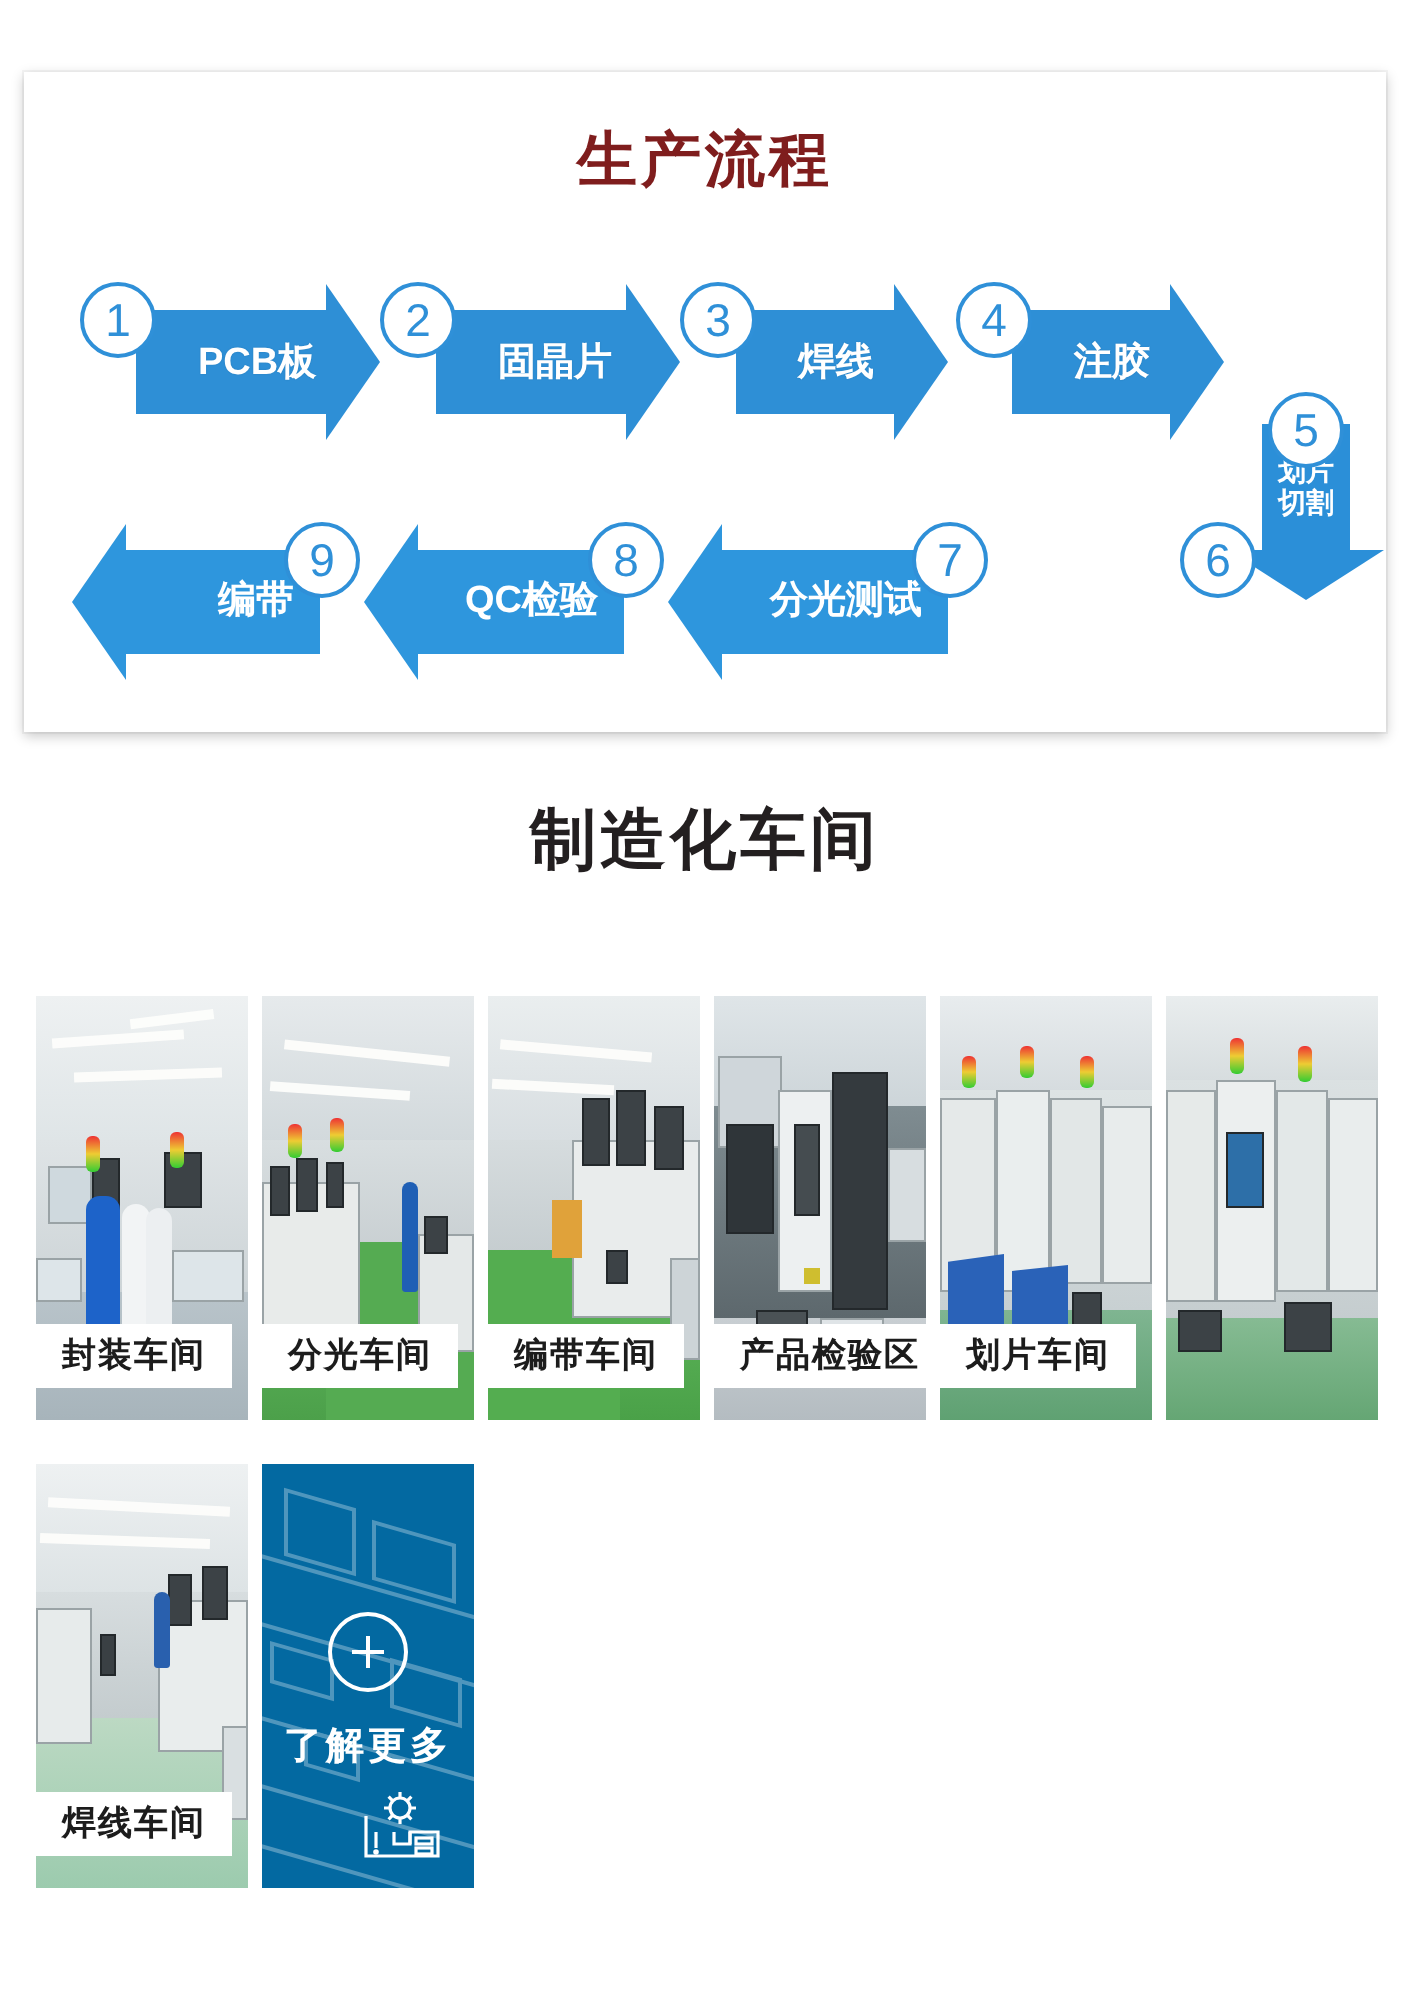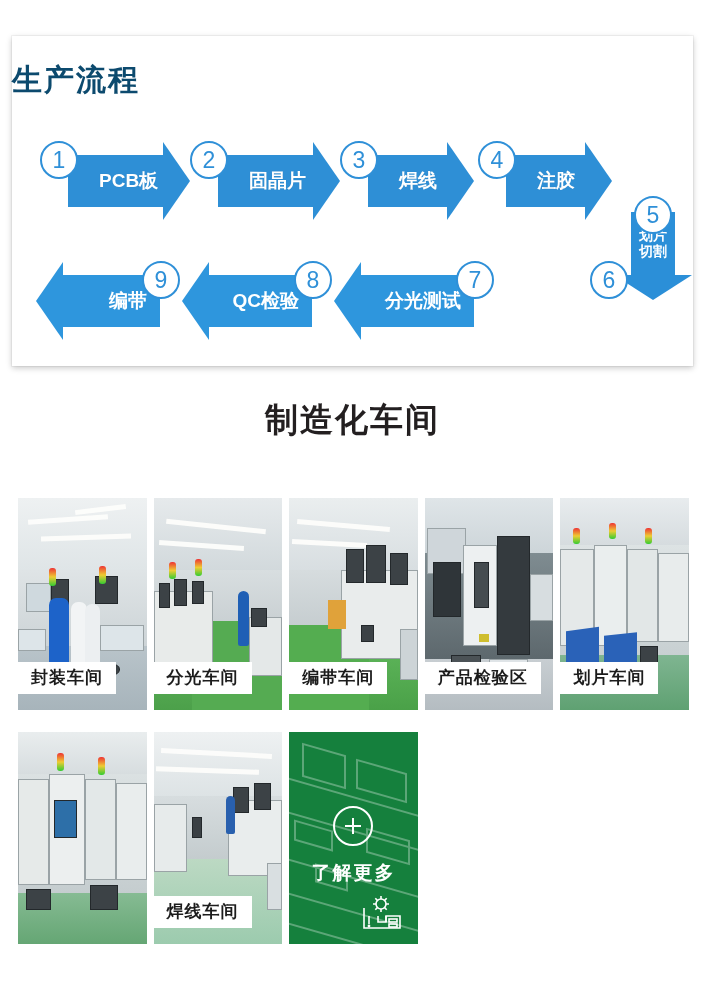--- a/index.html
+++ b/index.html
@@ -14,21 +14,22 @@
   
   .flow-card {
     position: absolute;
     left: 12px; top: 36px;
     width: 681px; height: 330px;
     background: #ffffff;
     box-shadow: 0 2px 6px rgba(0,0,0,0.22), 0 0 0 1px rgba(0,0,0,0.04);
   }
   .flow-title {
     position: absolute; left: 0; top: 24px; width: 100%;
-    font-size: 30px; font-weight: bold; color: #0c4a6e;
+    text-align: center;
+    font-size: 30px; font-weight: bold; color: #7f1d1d;
     letter-spacing: 2px;
   }
 
   
   .row { position: absolute; left: 0; width: 100%; height: 80px; }
   .row1 { top: 105px; }
   .row2 { top: 225px; }
 
   .step { position: absolute; height: 80px; }
 
@@ -109,21 +110,21 @@
     text-align: center;
     font-size: 33px; font-weight: bold; color: #231f20;
     letter-spacing: 2px;
   }
 
   
   .grid {
     position: absolute; left: 18px; top: 498px;
     width: 671px;
     display: grid;
-    grid-template-columns: repeat(5, 1fr);
+    grid-template-columns: repeat(6, 1fr);
     grid-auto-rows: 212px;
     gap: 22px 7px;
   }
   .cell { position: relative; overflow: hidden; background:#bcc3c6; }
   .cell-label {
     position: absolute; left: 0; bottom: 16px;
     background: #ffffff;
     color: #1c1c1c; font-size: 17px; font-weight: bold;
     padding: 4px 13px 5px 13px;
     letter-spacing: 1px;
@@ -141,21 +142,21 @@
   .mach { position:absolute; background:#e4e7e6; border:1px solid #9aa3a6; }
   .mach.dk { background:#3c4246; border-color:#23282b; }
   .mach.blu { background:#2a62b8; border:none; }
   .lamp { position:absolute; width:7px; border-radius:3px; }
   .person { position:absolute; border-radius:7px 7px 3px 3px; }
   .grn { position:absolute; background:#46a843; }
 
   
   .more-tile {
     position: relative; overflow: hidden;
-    background: #15803d;
+    background: #0369a1;
     padding-left: 13px;
   }
   .more-bg { position:absolute; inset:0; opacity:.30; }
   .more-bg i {
     position:absolute; display:block; height:2px; background:#ffffff;
     transform-origin: left center;
   }
   .more-bg b {
     position:absolute; display:block; border:2px solid #ffffff; background:transparent;
   }

